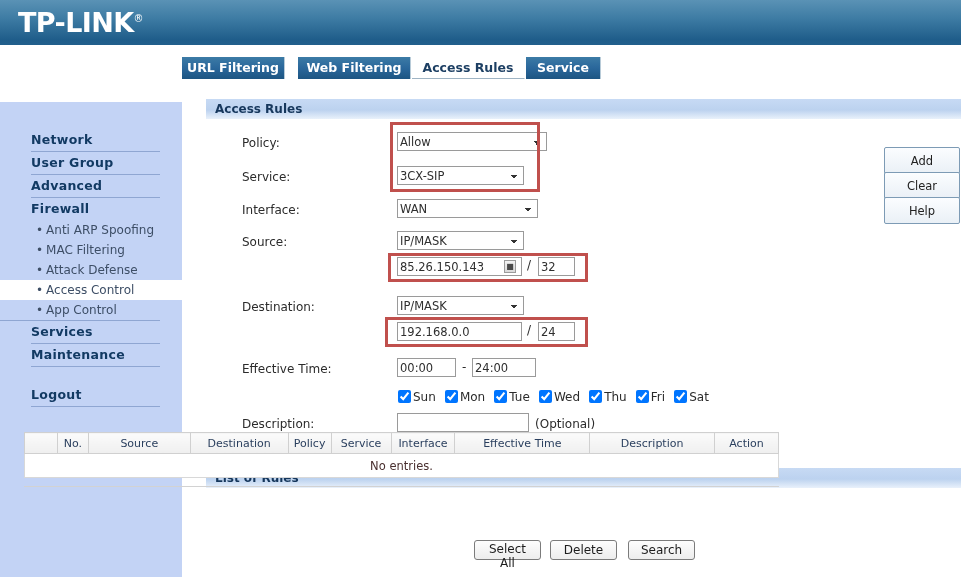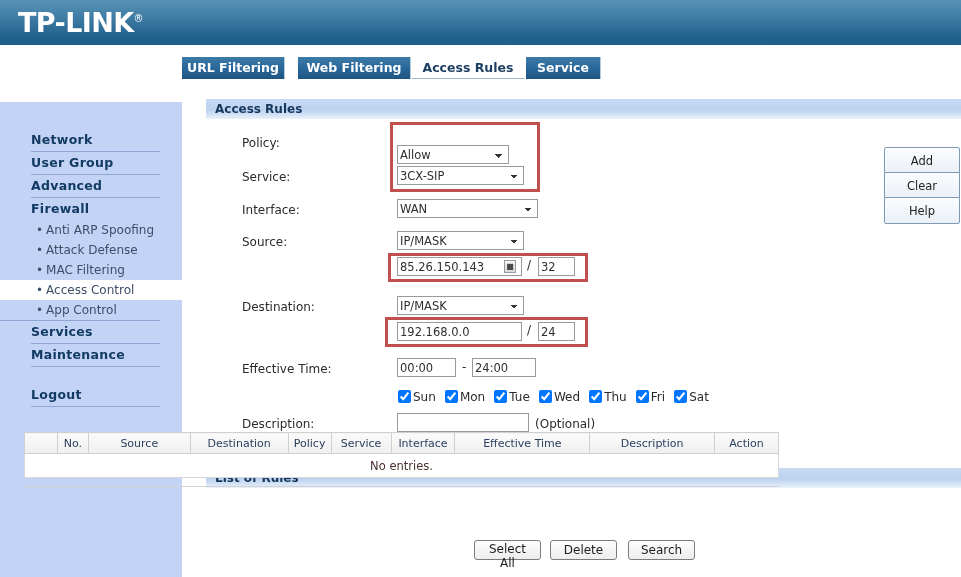--- a/index.html
+++ b/index.html
@@ -225,24 +225,24 @@
       <div class="m-item">
         <span>Advanced</span>
       </div>
       <div class="m-item" style="border-bottom:none;">
         <span>Firewall</span>
       </div>
       <div class="m-sub">
         <span class="dot">•</span><span>Anti ARP Spoofing</span>
       </div>
       <div class="m-sub">
+        <span class="dot">•</span><span>MAC Filtering</span>
+      </div>
+      <div class="m-sub">
         <span class="dot">•</span><span>Attack Defense</span>
-      </div>
-      <div class="m-sub">
-        <span class="dot">•</span><span>MAC Filtering</span>
       </div>
       <div class="m-sub sel">
         <span class="dot">•</span><span>Access Control</span>
       </div>
       <div class="m-sub" style="border-bottom:1px solid #8fa6d2; margin:0 22px 0 0; padding-left:36px;">
         <span class="dot">•</span><span>App Control</span>
       </div>
       <div class="m-item">
         <span>Services</span>
       </div>
@@ -268,21 +268,21 @@
       <div class="tab" style="left:344px; width:75px;">
         <span>Service</span></div>
     </div>
     <div id="tab-underline"></div>
 
     <div class="sec-bar" style="top:54px;">
       <span>Access Rules</span>
     </div>
 
     <div class="f-label" style="left:60px; top:91px;">Policy:</div>
-    <select class="ctl" style="left:215px; top:100px; width:112px;">
+    <select class="ctl" style="left:215px; top:87px; width:150px;">
       <option>Allow</option>
     </select>
 
     <div class="f-label" style="left:60px; top:125px;">Service:</div>
     <select class="ctl" style="left:215px; top:121px; width:127px;">
       <option>3CX-SIP</option>
     </select>
 
     <div class="f-label" style="left:60px; top:158px;">Interface:</div>
     <select class="ctl" style="left:215px; top:154px; width:141px;">

